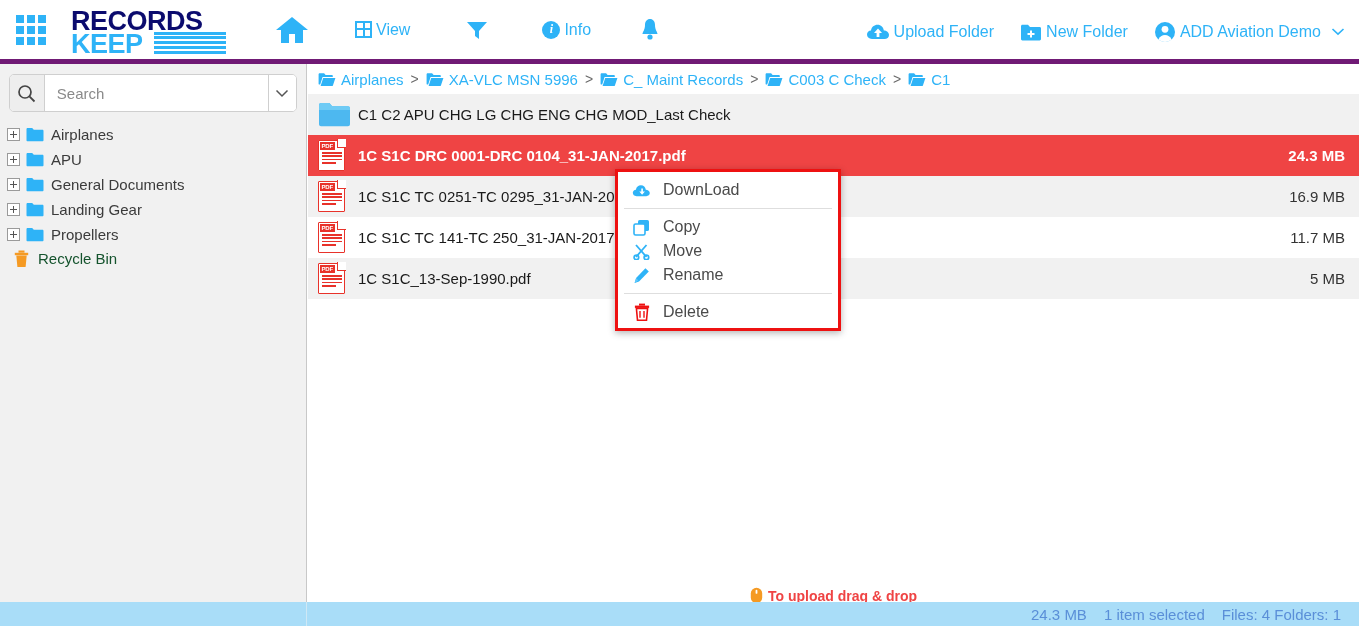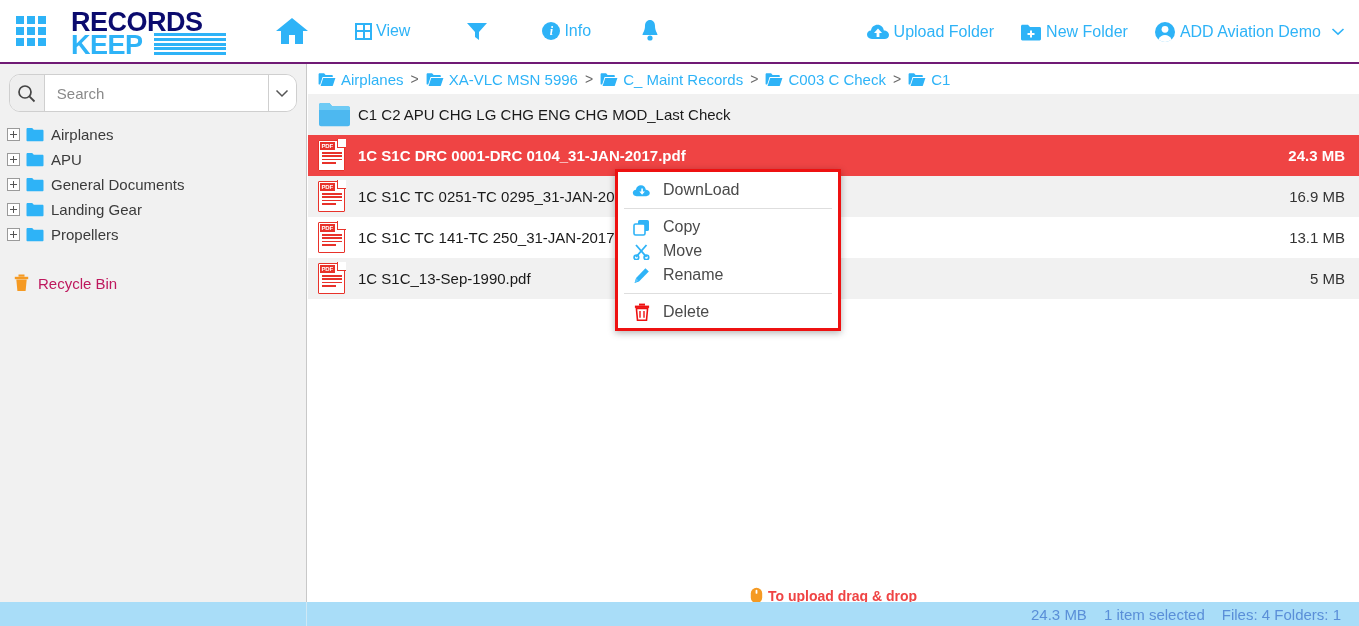--- a/index.html
+++ b/index.html
@@ -14,21 +14,21 @@
     position: relative;
     width: 1359px; height: 626px;
     background: #ffffff;
   }
 
   
   .topbar {
     position: absolute; top: 0; left: 0;
     width: 1359px; height: 64px;
     background: #ffffff;
-    border-bottom: 2px solid #701a75;
+    border-bottom: 5px solid #701a75;
     display: flex; align-items: center;
   }
   .grid-icon {
     margin-left: 14px;
     width: 34px; height: 34px;
     display: grid;
     grid-template-columns: repeat(3, 8px);
     grid-template-rows: repeat(3, 8px);
     gap: 3px;
     justify-content: center; align-content: center;
@@ -110,21 +110,21 @@
     position: absolute; top: 64px; left: 0;
     width: 307px; height: 538px;
     background: #f1f1f1;
     border-right: 1px solid #c8c8c8;
   }
   .search-wrap {
     margin: 10px 9px 0 9px;
     height: 38px;
     display: flex;
     border: 1px solid #cfcfcf;
-    border-radius: 11px;
+    border-radius: 5px;
     background: #fff;
     overflow: hidden;
   }
   .search-btn {
     width: 42px; background: #eeeeee;
     border-right: 1px solid #cfcfcf;
     display: flex; align-items: center; justify-content: center;
     cursor: pointer;
   }
   .search-input {
@@ -159,23 +159,23 @@
   .expander::before {
     content: ""; position: absolute; left: 2px; right: 2px; top: 5px; height: 1px; background: #555;
   }
   .expander::after {
     content: ""; position: absolute; top: 2px; bottom: 2px; left: 5px; width: 1px; background: #555;
   }
   .folder-sm { margin-right: 7px; flex: 0 0 auto; }
   .tree-label { white-space: nowrap; }
 
   .recycle-item {
-    display: flex; align-items: flex-end;
-    height: 26px; padding-left: 14px; margin-top: 19px;
-    font-size: 15px; color: #be185d; cursor: pointer;
+    display: flex; align-items: flex-start;
+    height: 26px; padding-left: 14px; margin-top: 3px;
+    font-size: 15px; color: #14532d; cursor: pointer;
   }
   .recycle-item .bin { margin-right: 9px; }
 
   
   .main {
     position: absolute; top: 64px; left: 308px;
     width: 1051px; height: 538px;
     background: #ffffff;
   }
 
@@ -542,21 +542,21 @@
               <span class="tag">PDF</span>
             <span class="lines">
                 <b></b>
                 <b></b>
                 <b></b>
                 <b></b>
               </span>
           </span>
         </span>
         <span class="nm">1C S1C TC 141-TC 250_31-JAN-2017.pdf</span>
-        <span class="sz">13.1 MB</span>
+        <span class="sz">11.7 MB</span>
       </div>
 
       <div class="row alt">
         <span class="ic">
           <span class="pdf-ic">
             <span class="body"></span>
               <span class="fold"></span>
               <span class="tag">PDF</span>
             <span class="lines">
                 <b></b>

